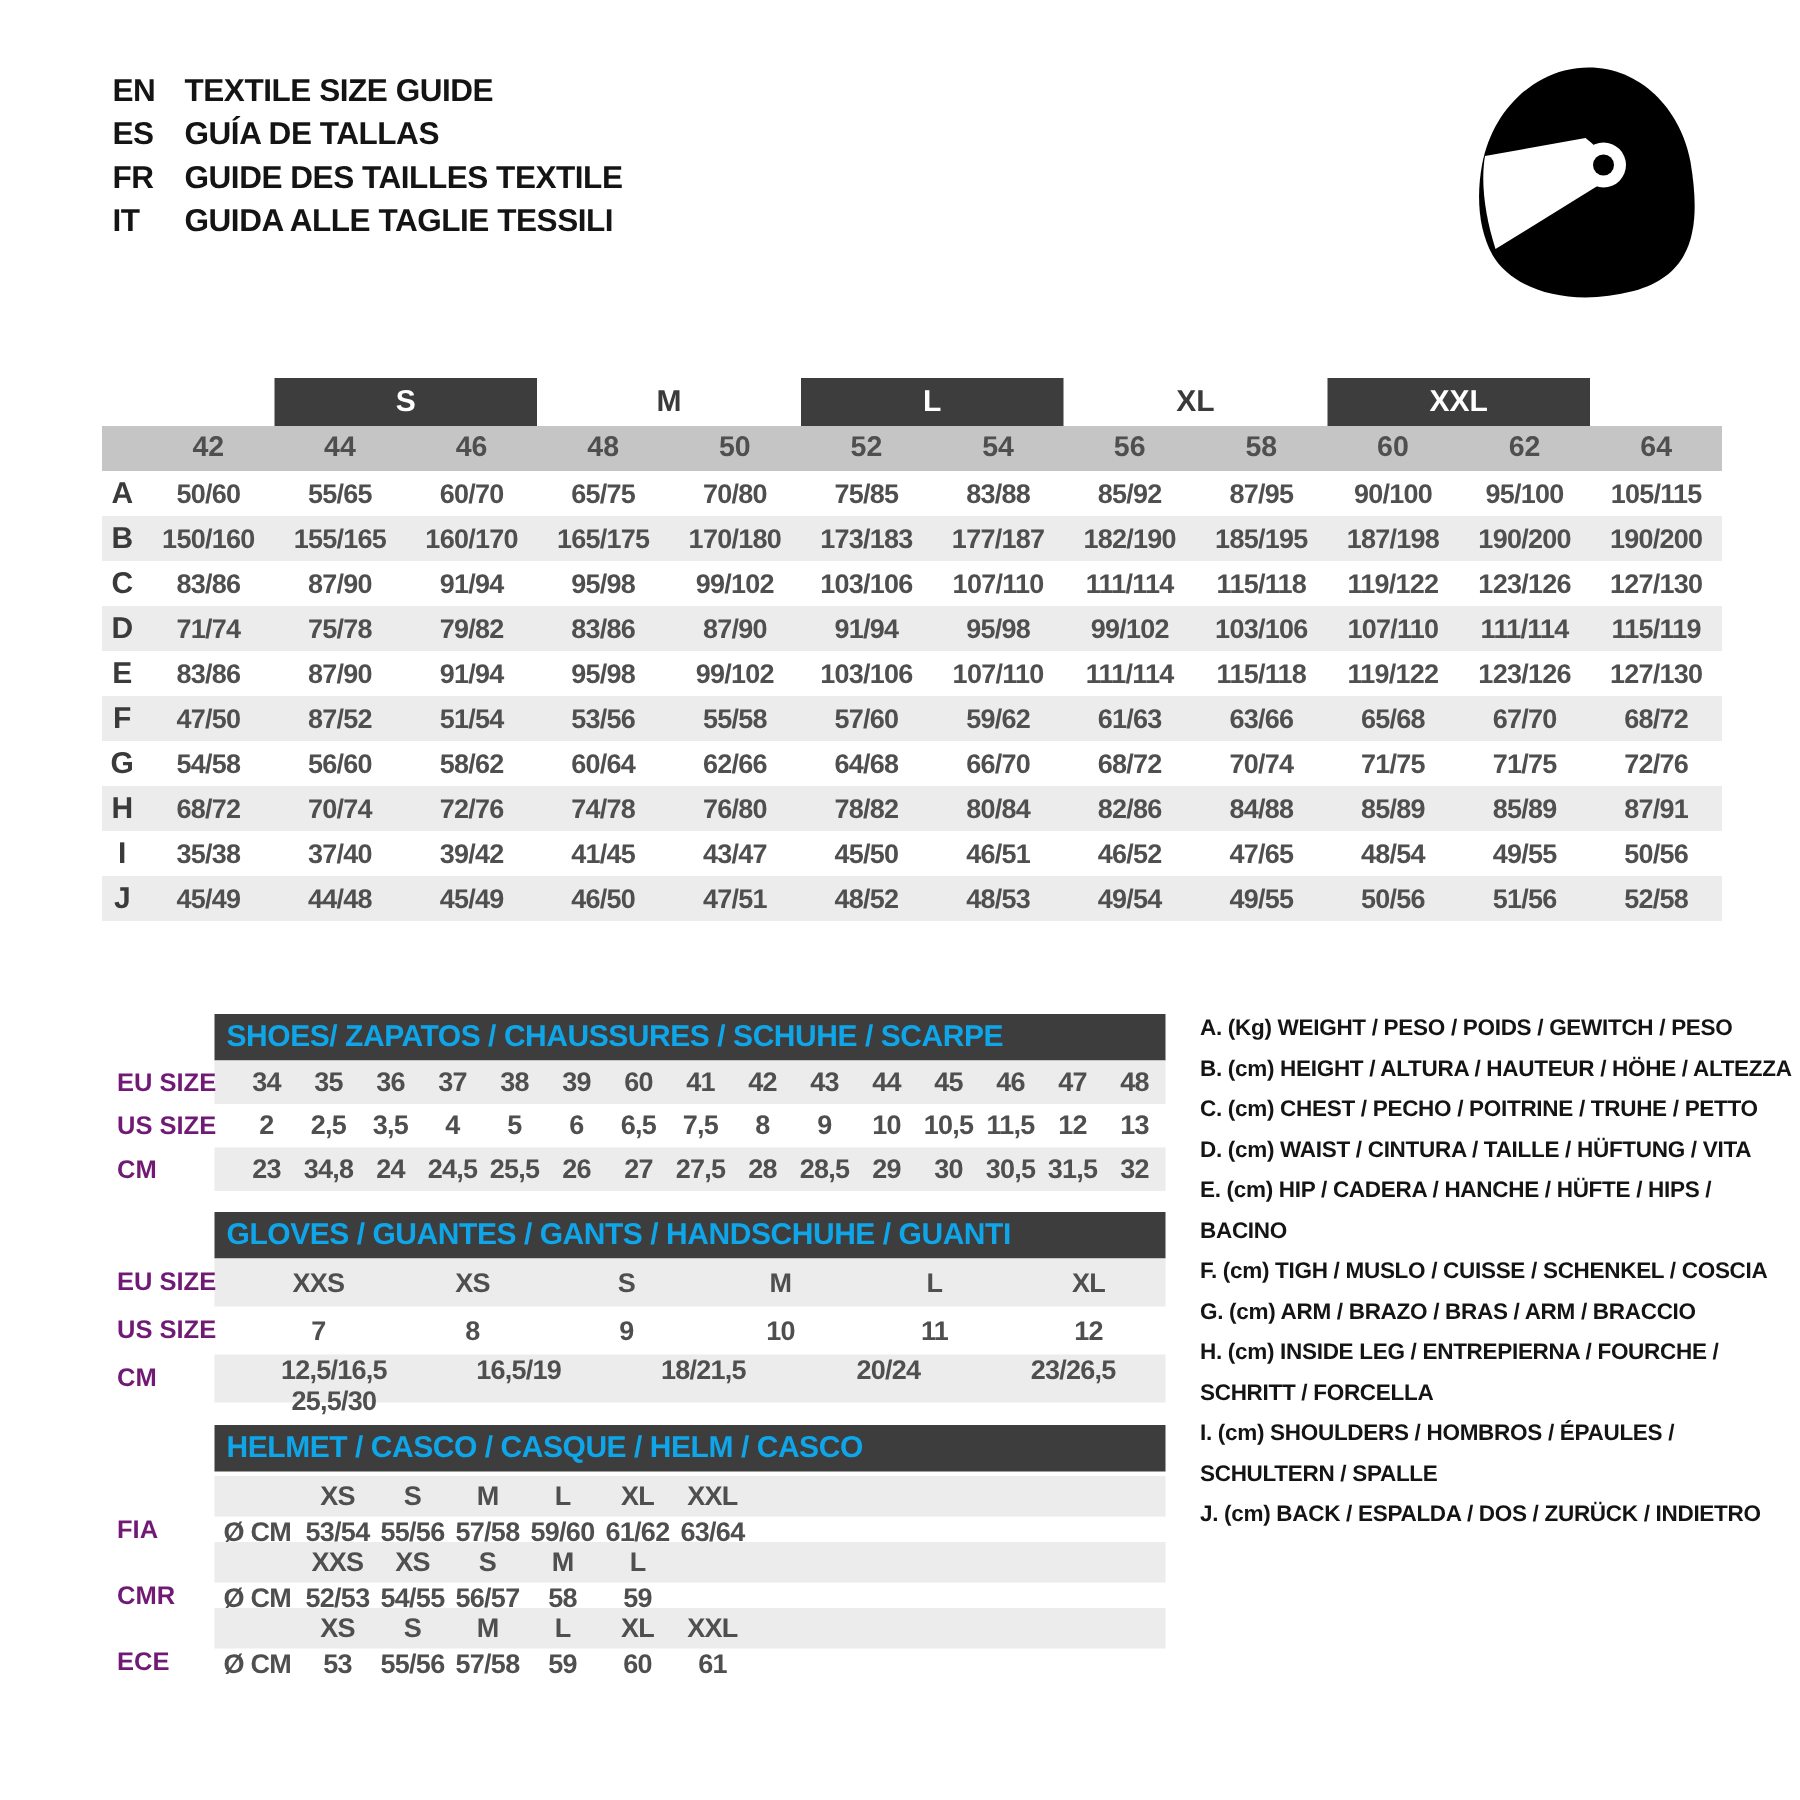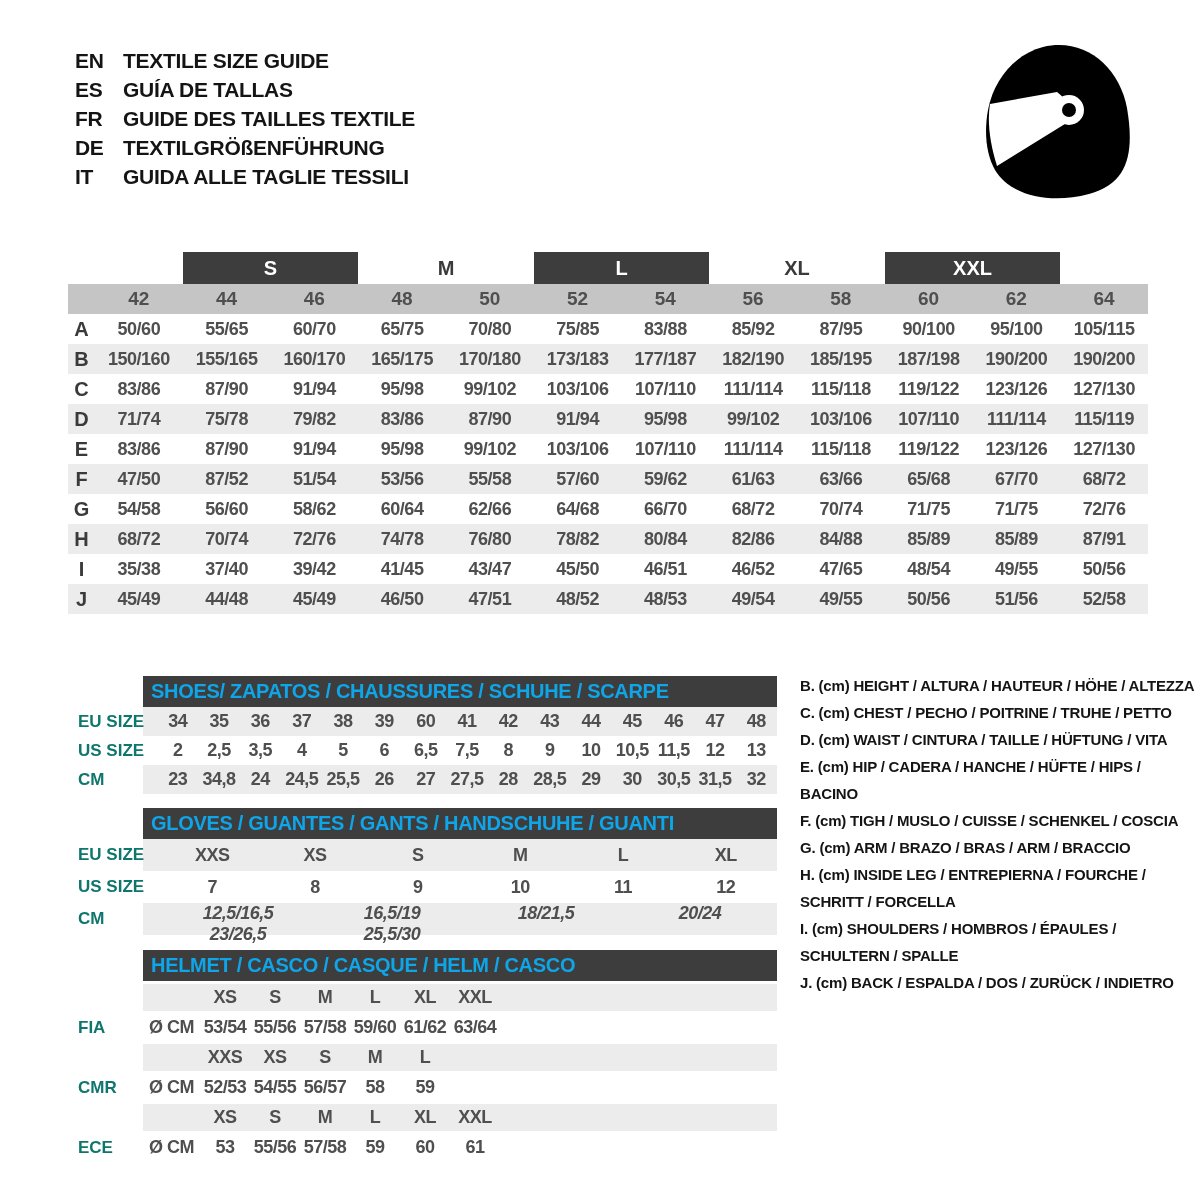--- a/index.html
+++ b/index.html
@@ -35,34 +35,34 @@
 
   
   .section{position:absolute;left:68px;width:1090px;}
   #shoes{top:676px;} #gloves{top:808px;} #helmet{top:950px;}
   .sec-bar{margin-left:75px;width:634px;height:31px;background:#3d3d3d;color:#0ea5e9;
     font-weight:700;font-size:20px;display:flex;align-items:center;padding-left:8px;
     letter-spacing:-0.3px;}
   .srow{position:relative;display:flex;}
   .srow:first-of-type{margin-top:2px;}
   .slabel{position:absolute;left:10px;top:0;bottom:0;display:flex;align-items:center;
-    font-weight:700;font-size:17px;color:#0f766e;}
+    font-weight:700;font-size:17px;color:#701a75;}
   .band{margin-left:75px;width:634px;display:grid;align-items:center;}
   .band.stripe{background:#ececec;}
   .bval{text-align:center;font-weight:700;font-size:18px;color:#4f4f4f;letter-spacing:-0.5px;}
   #shoes .srow{height:29px;}
   #shoes .band{padding-left:14px;}
   #gloves .srow{height:32px;}
   #gloves .band{padding-left:18px;}
 
   
   #helmet .hrow{position:relative;display:flex;}
   #helmet .hsizes{height:27px;}
   #helmet .hsizes.first{margin-top:3px;}
-  #helmet .hvals{height:33px;}
+  #helmet .hvals{height:17px;}
   .hband{margin-left:75px;width:634px;display:grid;grid-template-columns:57px repeat(6,50px);
     align-items:center;}
   .hband.stripe{background:#ececec;}
   .hunit,.hval{text-align:center;font-weight:700;font-size:18px;color:#4f4f4f;
     letter-spacing:-0.5px;}
 
   
   .legend{position:absolute;left:800px;top:672px;width:398px;}
   .legend-item{font-weight:700;font-size:15px;line-height:27px;color:#141414;
     letter-spacing:-0.2px;}
@@ -77,24 +77,20 @@
         <div class="lang-code">EN</div>
         <div class="lang-text">TEXTILE SIZE GUIDE</div>
       </div>
       <div class="lang-row">
         <div class="lang-code">ES</div>
         <div class="lang-text">GUÍA DE TALLAS</div>
       </div>
       <div class="lang-row">
         <div class="lang-code">FR</div>
         <div class="lang-text">GUIDE DES TAILLES TEXTILE</div>
-      </div>
-      <div class="lang-row">
-        <div class="lang-code">DE</div>
-        <div class="lang-text">TEXTILGRÖßENFÜHRUNG</div>
       </div>
       <div class="lang-row">
         <div class="lang-code">IT</div>
         <div class="lang-text">GUIDA ALLE TAGLIE TESSILI</div>
       </div>
     </div>
 
   <svg class="helmet-icon" width="152" height="164" viewBox="0 0 152 164">
     <path d="M62,7 C103,-3 138,26 146,68 C153,110 149,143 108,154 C66,165 28,154 14,130 C5,114 3,92 7,70 C13,38 35,14 62,7 Z" fill="#000"></path>
     <path d="M9,64 L76,52 C86,60 94,68 92,79 L16,126 C9,104 6,82 9,64 Z" fill="#fff"></path>
@@ -362,21 +358,21 @@
           <div class="bval">7</div>
           <div class="bval">8</div>
           <div class="bval">9</div>
           <div class="bval">10</div>
           <div class="bval">11</div>
           <div class="bval">12</div>
         </div>
       </div>
       <div class="srow">
         <div class="slabel">CM</div>
-        <div class="band stripe" style="grid-template-columns: repeat(4, 1fr); font-style: italic;">
+        <div class="band stripe" style="grid-template-columns: repeat(5, 1fr);">
           <div class="bval">12,5/16,5</div>
           <div class="bval">16,5/19</div>
           <div class="bval">18/21,5</div>
           <div class="bval">20/24</div>
           <div class="bval">23/26,5</div>
           <div class="bval">25,5/30</div>
         </div>
       </div>
     </div>
 
@@ -452,20 +448,21 @@
             <div class="hval">57/58</div>
             <div class="hval">59</div>
             <div class="hval">60</div>
             <div class="hval">61</div>
           </div>
         </div>
       </div>
   </div>
 
   <div class="legend">
+      <div class="legend-item">A. (Kg) WEIGHT / PESO / POIDS / GEWITCH / PESO</div>
       <div class="legend-item">B. (cm) HEIGHT / ALTURA / HAUTEUR / HÖHE / ALTEZZA</div>
       <div class="legend-item">C. (cm) CHEST / PECHO / POITRINE / TRUHE / PETTO</div>
       <div class="legend-item">D. (cm) WAIST / CINTURA / TAILLE / HÜFTUNG / VITA</div>
       <div class="legend-item">E. (cm) HIP / CADERA / HANCHE / HÜFTE / HIPS / BACINO</div>
       <div class="legend-item">F. (cm) TIGH / MUSLO / CUISSE / SCHENKEL / COSCIA</div>
       <div class="legend-item">G. (cm) ARM / BRAZO / BRAS / ARM / BRACCIO</div>
       <div class="legend-item">H. (cm) INSIDE LEG / ENTREPIERNA / FOURCHE / SCHRITT / FORCELLA</div>
       <div class="legend-item">I. (cm) SHOULDERS / HOMBROS / ÉPAULES / SCHULTERN / SPALLE</div>
       <div class="legend-item">J. (cm) BACK / ESPALDA / DOS / ZURÜCK / INDIETRO</div>
     </div>

